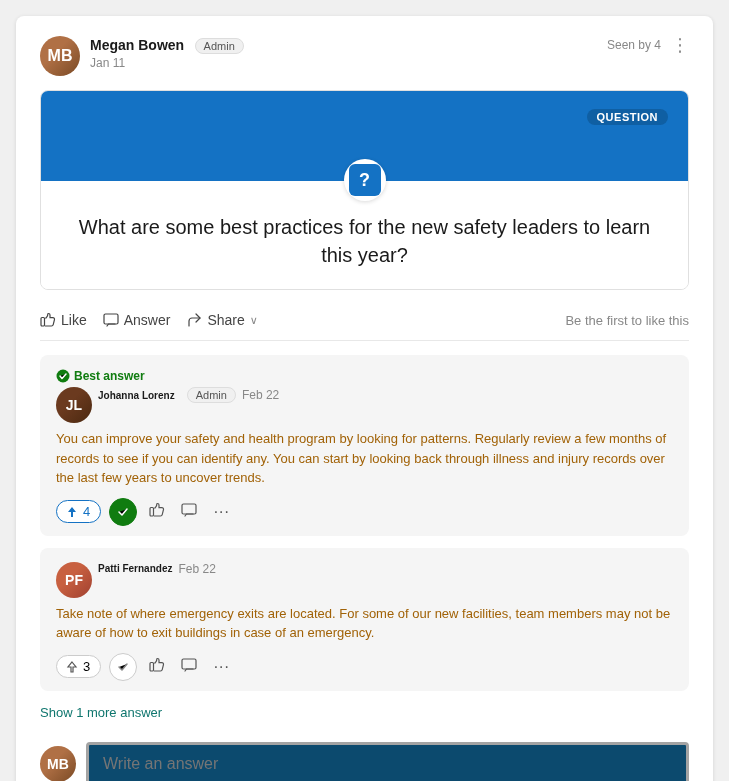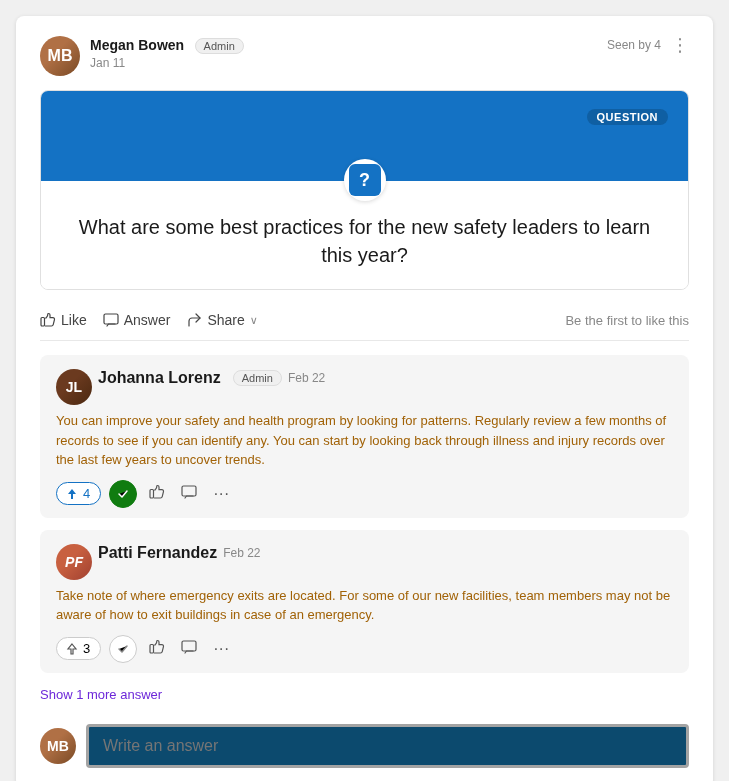--- a/index.html
+++ b/index.html
@@ -200,39 +200,38 @@
       font-size: 14px;
       font-weight: bold;
     }
     .avatar-johanna {
       background: linear-gradient(135deg, #6b3a1f 40%, #4a2810 100%);
       color: #fff;
     }
     .avatar-patti {
       background: linear-gradient(135deg, #c86040 40%, #a04030 100%);
       color: #fff;
-      font-style: italic;
     }
     .best-answer-badge {
       display: flex;
       align-items: center;
       gap: 4px;
       font-size: 12px;
       color: #107c10;
       font-weight: 600;
       margin-bottom: 4px;
     }
     .answer-meta {
       display: flex;
       align-items: center;
       gap: 6px;
     }
     .answer-author {
       font-weight: 600;
-      font-size: 16px;
+      font-size: 10px;
       color: #1a1a1a;
     }
     .answer-date {
       font-size: 12px;
       color: #888;
     }
     .answer-text {
       font-size: 13px;
       color: #a16207;
       line-height: 1.5;
@@ -278,21 +277,21 @@
     }
     .icon-btn {
       background: none;
       border: none;
       cursor: pointer;
       color: #555;
       font-size: 16px;
       padding: 2px 4px;
     }
     .show-more {
-      color: #6d28d9;
+      color: #0f766e;
       font-size: 13px;
       cursor: pointer;
       margin-bottom: 14px;
       display: inline-block;
     }
     
     .reply-row {
       display: flex;
       align-items: center;
       gap: 10px;
@@ -369,20 +368,27 @@
         </svg>
         <span>Share</span>
         <span style="font-size:11px; color:#888;">∨</span>
       </button>
     </div>
     <span class="be-first">Be the first to like this</span>
   </div>
 
   
   <div class="answer-block">
+    <div class="best-answer-badge">
+      <svg width="14" height="14" viewBox="0 0 14 14">
+        <circle cx="7" cy="7" r="6.5" fill="#107c10"></circle>
+        <path d="M4 7L6 9.5L10 5" stroke="#fff" stroke-width="1.5" stroke-linecap="round" stroke-linejoin="round"></path>
+      </svg>
+      <span>Best answer</span>
+    </div>
     <div class="answer-header">
       <div class="answer-avatar avatar-johanna">JL</div>
       <div class="answer-meta">
         <span class="answer-author">Johanna Lorenz</span>
         <span class="admin-badge">Admin</span>
         <span class="answer-date">Feb 22</span>
       </div>
     </div>
     <div class="answer-text">You can improve your safety and health program by looking for patterns. Regularly review a few months of records to see if you can identify any. You can start by looking back through illness and injury records over the last few years to uncover trends.</div>
     <div class="answer-footer">

